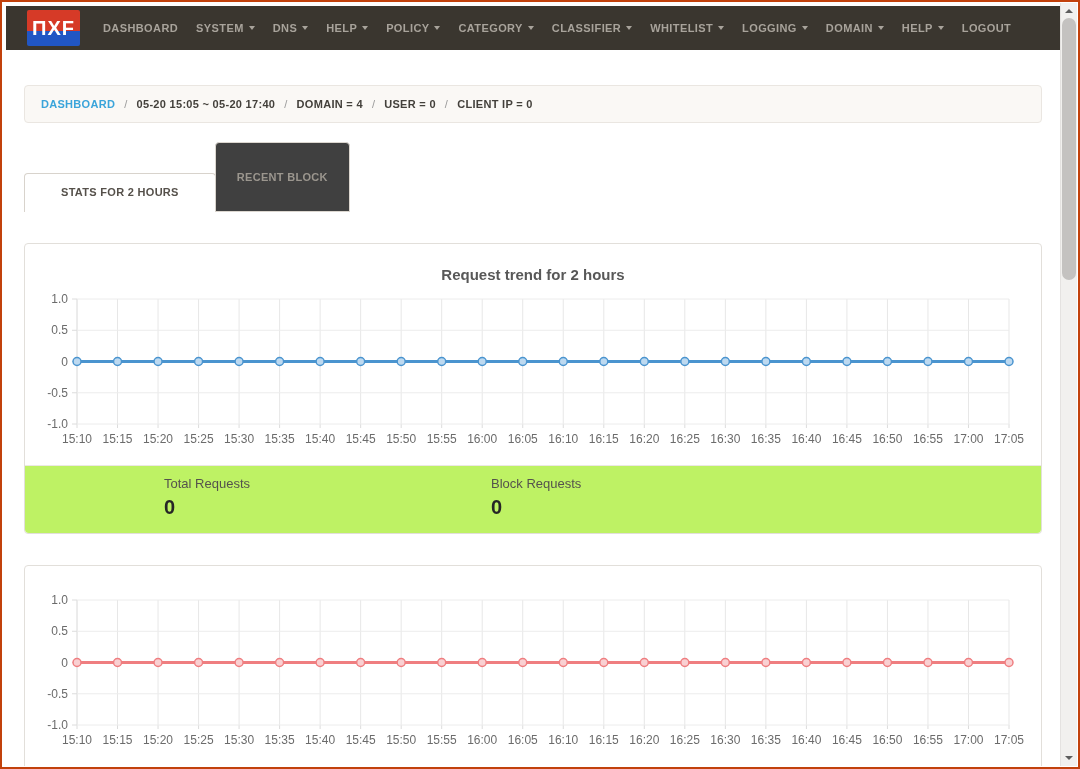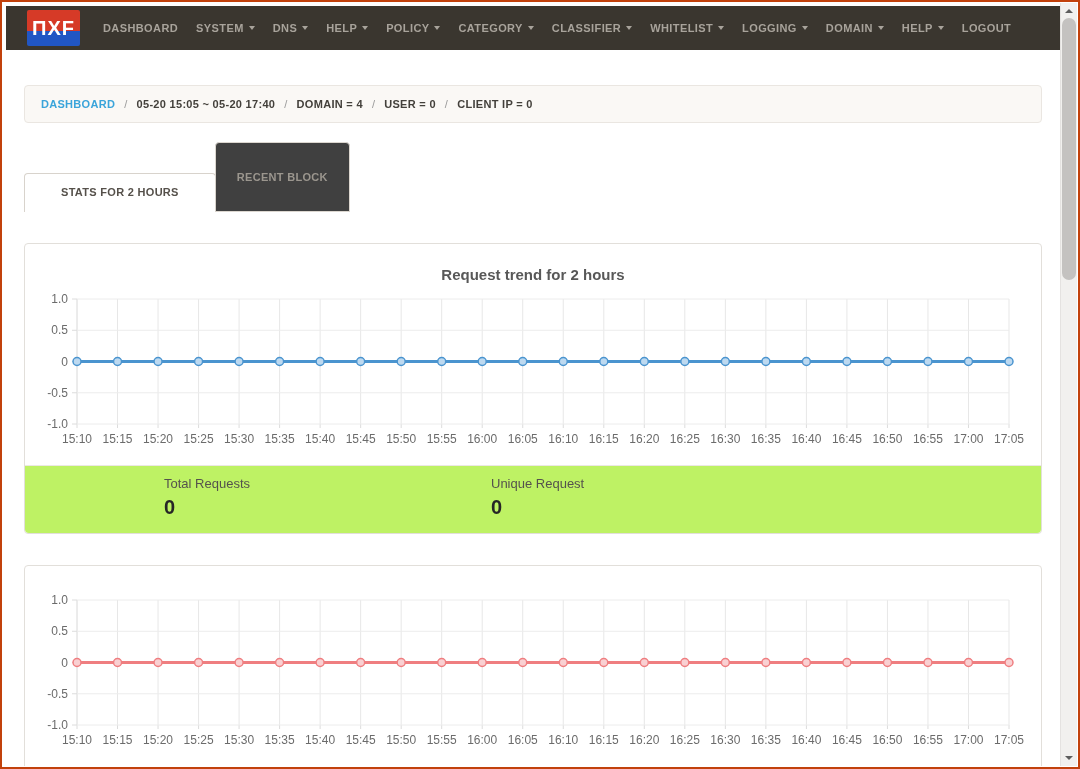--- a/index.html
+++ b/index.html
@@ -268,21 +268,21 @@
               <circle cx="943.4782608695652" cy="74.5" r="4" fill="#bdd9f0" stroke="#4a94cf" stroke-width="1.5"></circle>
               <circle cx="984" cy="74.5" r="4" fill="#bdd9f0" stroke="#4a94cf" stroke-width="1.5"></circle>
             </svg>
         </div>
         <div class="stats">
             <div class="stat">
               <div class="stat-label">Total Requests</div>
               <div class="stat-value">0</div>
             </div>
             <div class="stat">
-              <div class="stat-label">Unique Request</div>
+              <div class="stat-label">Block Requests</div>
               <div class="stat-value">0</div>
             </div>
           </div>
       </div>
 
       <div class="card">
         <div class="chart-section">
           <svg class="chart" width="1017" height="162" viewBox="0 0 1017 162">
               <line x1="52" y1="12" x2="52" y2="137" stroke="#d8d8d8" stroke-width="1"></line>
               <line x1="52" y1="137" x2="52" y2="141" stroke="#dcdcdc" stroke-width="1"></line>

